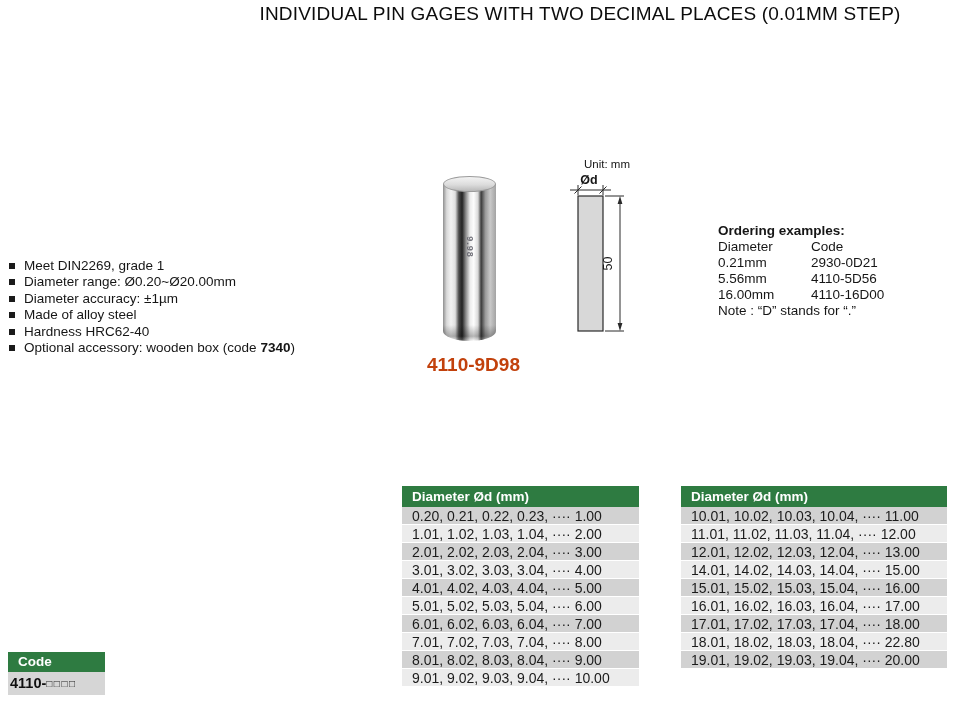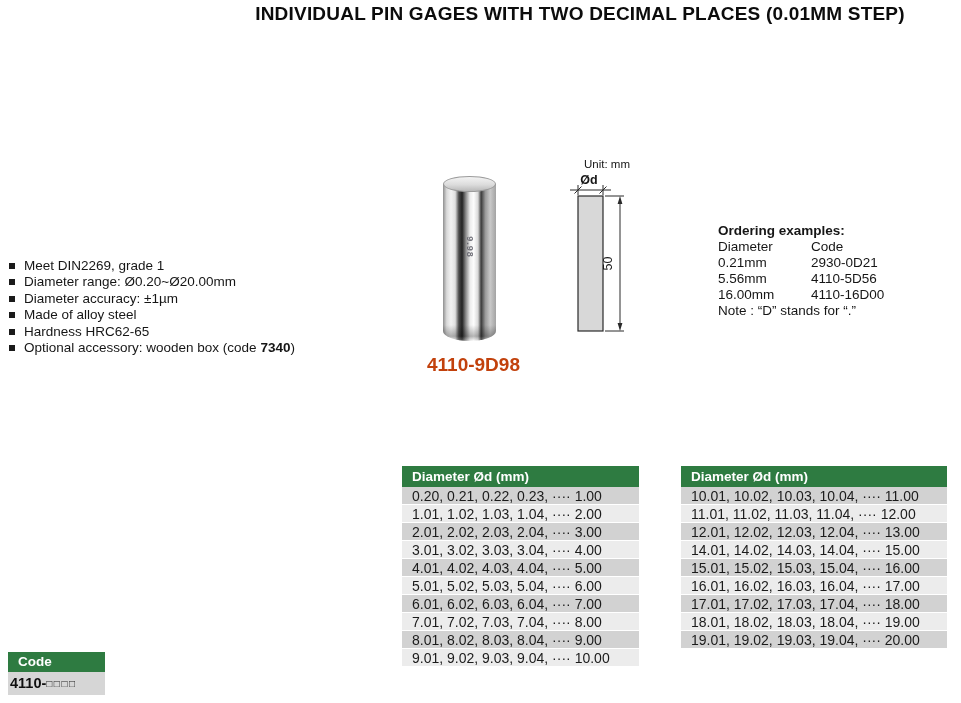--- a/index.html
+++ b/index.html
@@ -4,21 +4,21 @@
 <style>
   html,body { margin:0; padding:0; background:#ffffff; }
   .page {
     position:relative; width:961px; height:703px; background:#ffffff;
     font-family:"Liberation Sans", sans-serif; color:#111; overflow:hidden;
   }
 
   
   .title {
     position:absolute; left:200px; top:3px; width:760px; text-align:center;
-    font-size:19px; font-weight:bold; letter-spacing:0.2px; color:#0c0c0c;
+    font-size:19px; font-weight:normal; letter-spacing:0.2px; color:#0c0c0c;
     white-space:nowrap;
   }
 
   
   .features { position:absolute; left:9px; top:258px; }
   .feature { display:flex; align-items:flex-start; font-size:13.5px; line-height:16.4px; color:#161616; }
   .bullet { width:6px; height:6px; background:#1a1a1a; margin:5px 9px 0 0; flex:none; }
   .feature b { font-weight:bold; }
 
   
@@ -55,21 +55,21 @@
   .dim-svg line { stroke:#2a2a2a; stroke-width:1; }
   .dim-svg text { font-family:"Liberation Sans", sans-serif; fill:#161616; }
 
   
   .ordering { position:absolute; left:718px; top:223px; font-size:13.5px; line-height:16px; color:#161616; }
   .ordering-heading { font-weight:bold; font-size:13.5px; }
   .ordering-row { display:flex; }
   .ordering-row .c1 { width:93px; flex:none; }
 
   
-  .dia-table { position:absolute; top:466px; }
+  .dia-table { position:absolute; top:486px; }
   .dia-table-1 { left:402px; width:237px; }
   .dia-table-2 { left:681px; width:266px; }
   .t-header {
     background:#2e7b41; color:#ffffff; font-weight:bold; font-size:13.5px;
     height:21px; line-height:21px; padding-left:10px; box-sizing:border-box;
   }
   .t-row {
     font-size:14px; color:#1b1b1b; height:18px; line-height:19.7px;
     padding-left:10px; box-sizing:border-box; background:#ececec;
     border-bottom:1px solid #ffffff; white-space:nowrap;
@@ -108,21 +108,21 @@
     <div class="feature">
       <span class="bullet"></span>
       <span>Diameter accuracy: ±1µm</span>
     </div>
     <div class="feature">
       <span class="bullet"></span>
       <span>Made of alloy steel</span>
     </div>
     <div class="feature">
       <span class="bullet"></span>
-      <span>Hardness HRC62-65</span>
+      <span>Hardness HRC62-40</span>
     </div>
     <div class="feature">
       <span class="bullet"></span>
       <span><span>Optional accessory: wooden box (code </span><b>7340</b><span>)</span></span>
     </div>
   </div>
 
   <div class="pin-photo">
     <div class="pin-body">
       <span class="pin-marking">9.98</span>
@@ -189,21 +189,21 @@
 
   <div class="dia-table dia-table-2">
     <div class="t-header">Diameter Ød (mm)</div>
     <div class="t-row">10.01, 10.02, 10.03, 10.04, ···· 11.00</div>
     <div class="t-row">11.01, 11.02, 11.03, 11.04, ···· 12.00</div>
     <div class="t-row">12.01, 12.02, 12.03, 12.04, ···· 13.00</div>
     <div class="t-row">14.01, 14.02, 14.03, 14.04, ···· 15.00</div>
     <div class="t-row">15.01, 15.02, 15.03, 15.04, ···· 16.00</div>
     <div class="t-row">16.01, 16.02, 16.03, 16.04, ···· 17.00</div>
     <div class="t-row">17.01, 17.02, 17.03, 17.04, ···· 18.00</div>
-    <div class="t-row">18.01, 18.02, 18.03, 18.04, ···· 19.00</div>
+    <div class="t-row">18.01, 18.02, 18.03, 18.04, ···· 22.80</div>
     <div class="t-row">19.01, 19.02, 19.03, 19.04, ···· 20.00</div>
   </div>
 
   <div class="code-block">
     <div class="code-header">Code</div>
     <div class="code-value"><span>4110-</span><span class="code-boxes">□□□□</span></div>
   </div>
 
 </div>
 

